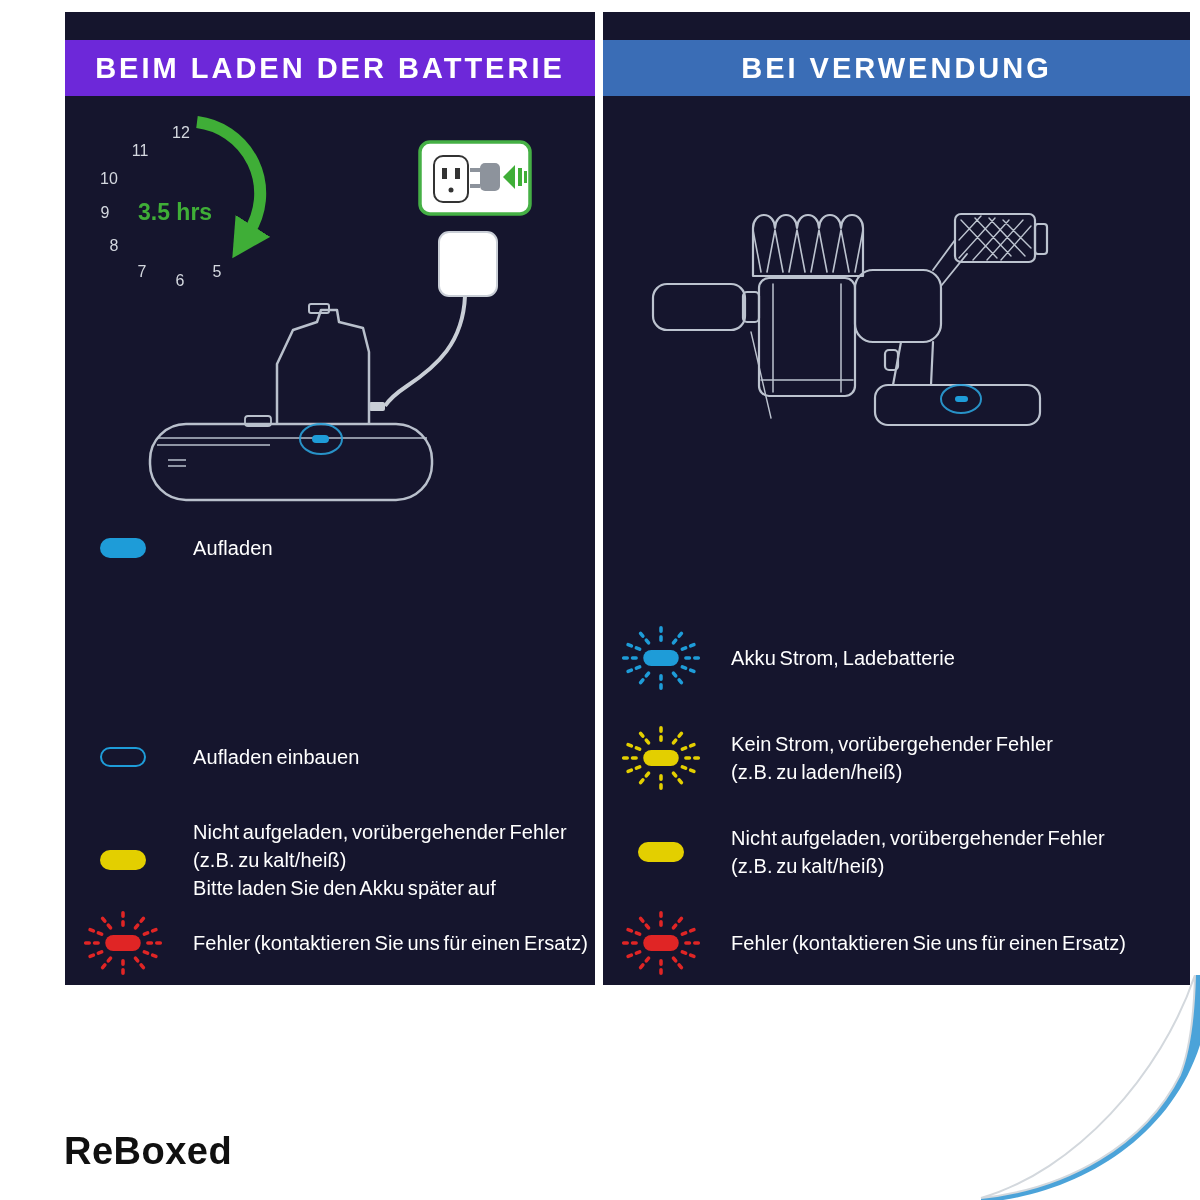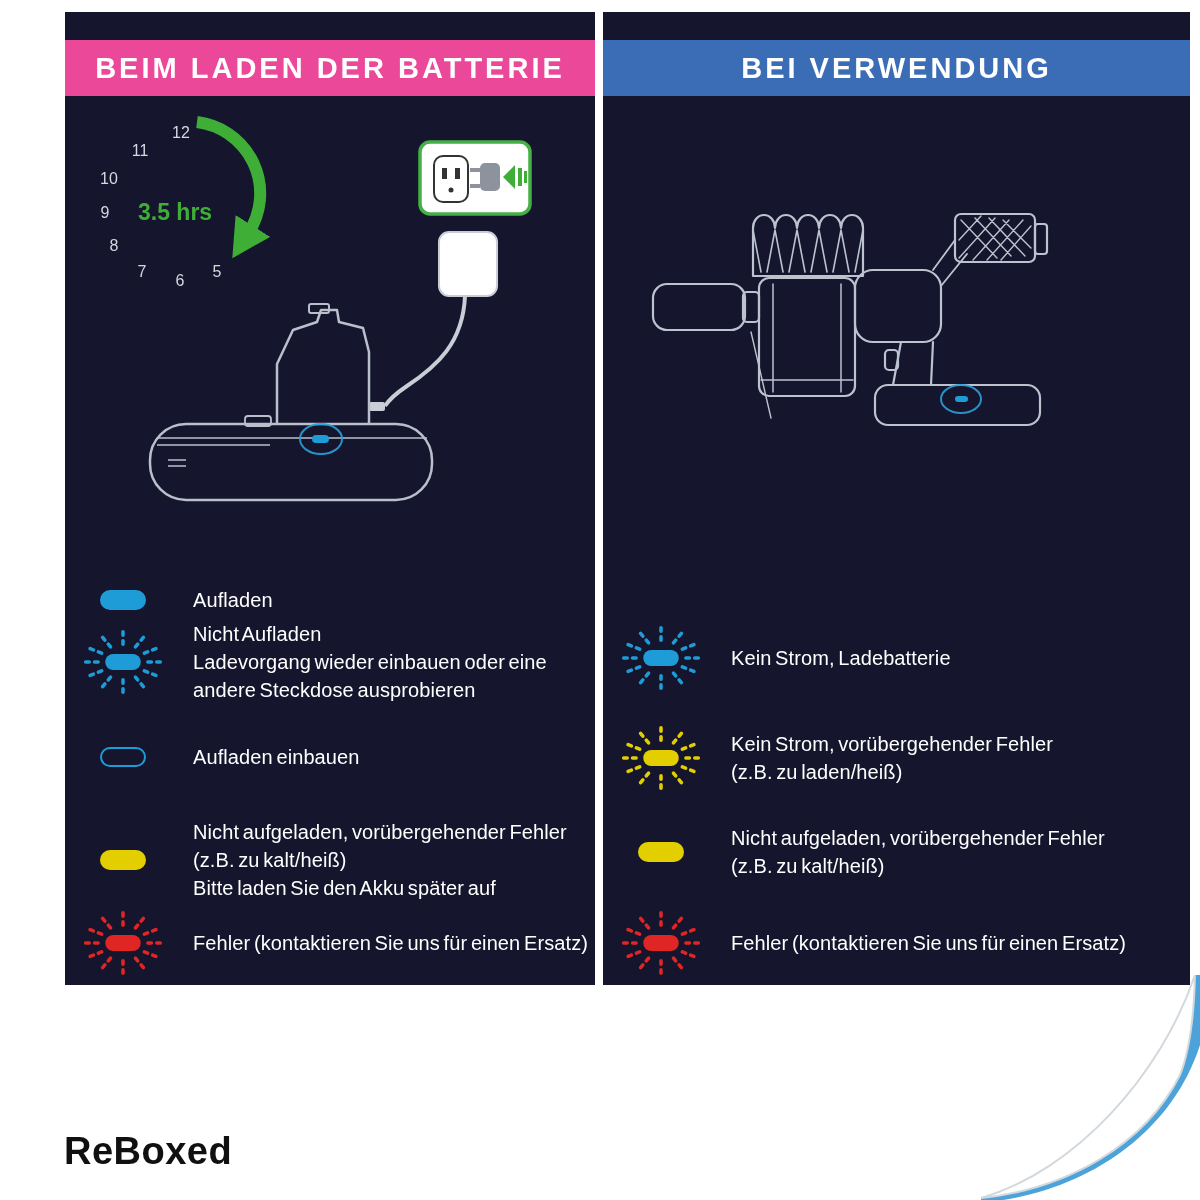--- a/index.html
+++ b/index.html
@@ -7,21 +7,21 @@
   body { background:#ffffff; font-family:"Liberation Sans", sans-serif; position:relative; overflow:hidden; }
   .page { position:absolute; inset:0; background:#ffffff; }
 
   .panel { position:absolute; top:12px; height:973px; background:#15152d; }
   .panel.left  { left:65px;  width:530px; }
   .panel.right { left:603px; width:587px;padding-left:44px; }
 
   .header-bar { position:absolute; top:28px; left:0; right:0; height:56px;
     display:flex; align-items:center; justify-content:center;
     color:#ffffff; font-weight:bold; font-size:29px; letter-spacing:3px; white-space:nowrap; }
-  .header-bar.green { background:#ec4899; }
+  .header-bar.green { background:#6d28d9; }
   .header-bar.blue  { background:#3a6db6; }
 
   .illus { position:absolute; top:96px; left:0; pointer-events:none; }
 
   .legend-row { position:absolute; left:10px; right:6px; display:flex; align-items:center; }
   .led-cell { flex:0 0 96px; display:flex; align-items:center; justify-content:center; }
   .legend-text { color:#ffffff; font-size:20px; line-height:28px; white-space:pre-line;
     margin-left:22px; word-spacing:-2px; letter-spacing:0.1px; }
 
   .led-solid   { width:46px; height:20px; border-radius:10px; }
@@ -122,35 +122,25 @@
         <rect x="180" y="308" width="26" height="10" rx="3" stroke-width="1.8"></rect>
         <line x1="103" y1="352" x2="121" y2="352" stroke-width="1.5"></line>
         <line x1="103" y1="358" x2="121" y2="358" stroke-width="1.5"></line>
       </g>
       <g>
         <rect x="247" y="327" width="17" height="8" rx="4" fill="#1E9CD8"></rect>
         <ellipse cx="256" cy="331" rx="21" ry="15" fill="none" stroke="#2aa0d8" stroke-width="2" opacity="0.9"></ellipse>
       </g>
     </svg>
 
-    <div class="legend-row" style="top:560px;height:56px">
+    <div class="legend-row" style="top:508px;height:56px">
       <div class="led-cell">
           <div class="led-solid bg-blue"></div>
         </div>
       <div class="legend-text">Aufladen</div>
-    </div>
-    <div class="legend-row" style="top:606px;height:88px">
-      <div class="led-cell">
-        <svg class="led-flash blue" viewBox="0 0 104 72">
-            <use href="#flash-led"></use>
-          </svg>
-      </div>
-      <div class="legend-text">Nicht Aufladen
-Ladevorgang wieder einbauen oder eine
-andere Steckdose ausprobieren</div>
     </div>
     <div class="legend-row" style="top:716px;height:58px">
       <div class="led-cell">
           <div class="led-outline"></div>
         </div>
       <div class="legend-text">Aufladen einbauen</div>
     </div>
     <div class="legend-row" style="top:800px;height:96px">
       <div class="led-cell">
           <div class="led-solid bg-yellow"></div>
@@ -207,21 +197,21 @@
         <ellipse cx="358" cy="291" rx="20" ry="14" fill="none" stroke="#2aa0d8" stroke-width="2" opacity="0.9"></ellipse>
       </g>
     </svg>
 
     <div class="legend-row" style="top:612px;height:68px">
       <div class="led-cell">
         <svg class="led-flash blue" viewBox="0 0 104 72">
             <use href="#flash-led"></use>
           </svg>
       </div>
-      <div class="legend-text">Kein Strom, Ladebatterie</div>
+      <div class="legend-text">Akku Strom, Ladebatterie</div>
     </div>
     <div class="legend-row" style="top:706px;height:80px">
       <div class="led-cell">
         <svg class="led-flash yellow" viewBox="0 0 104 72">
             <use href="#flash-led"></use>
           </svg>
       </div>
       <div class="legend-text">Kein Strom, vorübergehender Fehler
 (z.B. zu laden/heiß)</div>
     </div>

